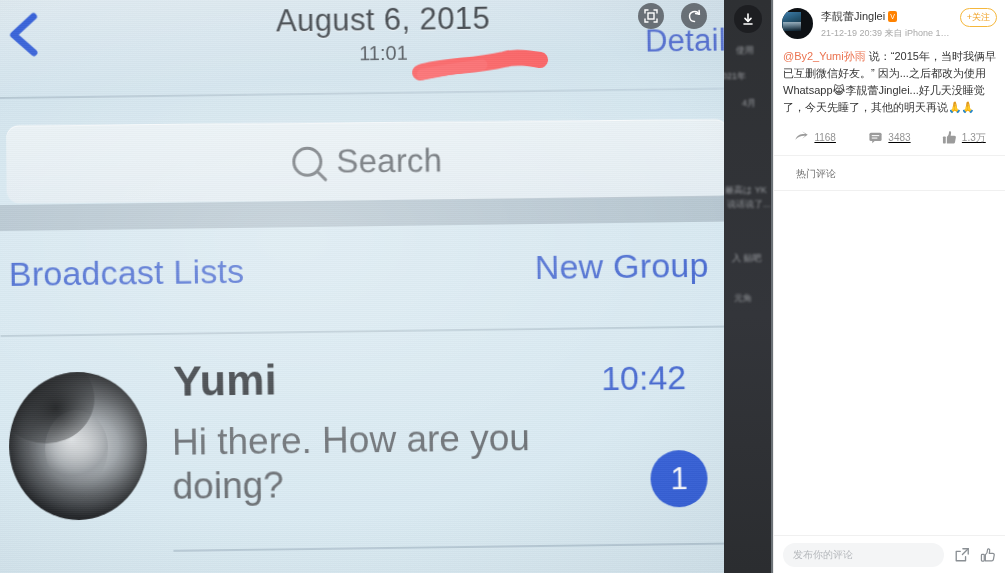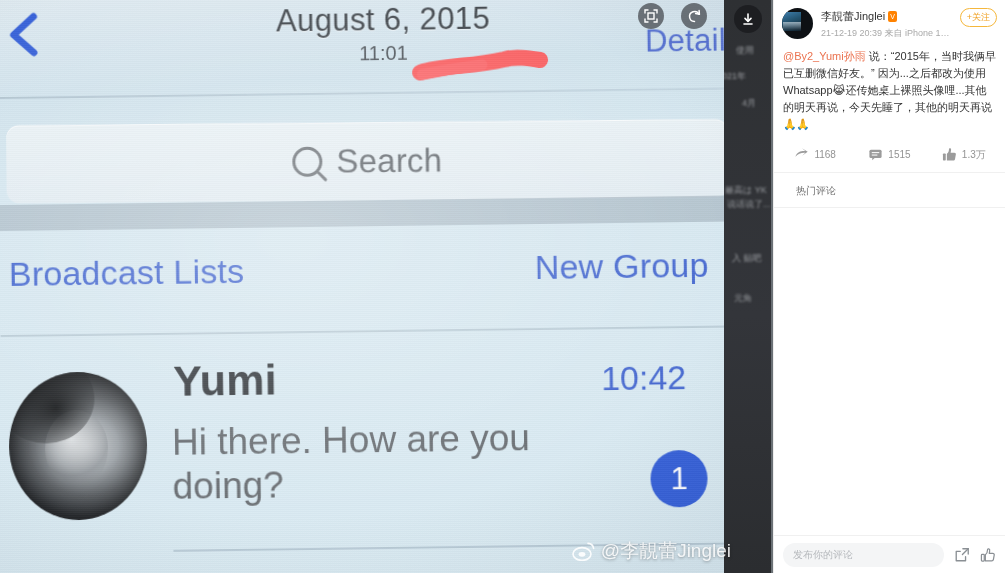--- a/index.html
+++ b/index.html
@@ -264,21 +264,21 @@
     font-size: 11px; line-height: 1.55; color: #333;
     word-break: break-all;
   }
   .mention { color: #eb7350; text-align: right; }
   .emoji { display: inline-block; font-size: 11px; }
   .post-actions {
     display: flex; align-items: center;
     margin: 14px 4px 0 4px;
     padding-bottom: 10px;
   }
-  .pa { flex: 1 1 0; display: flex; align-items: center; justify-content: center; gap: 5px; cursor: pointer; }
+  .pa { flex: 1 1 0; display: flex; align-items: center; justify-content: center; gap: 5px; cursor: pointer; text-decoration: underline; }
   .pa span.num { font-size: 10px; color: #939393; }
   .pa svg { display: block; }
   .divider { height: 1px; background: #f0f0f0; }
   .hot-title {
     padding: 11px 9px 9px 22px;
     font-size: 10px; color: #6f6f6f;
   }
   .comment-area { flex: 1 1 auto; background: #fff; }
   .comment-bar {
     position: absolute; left: 0; right: 0; bottom: 0;
@@ -379,63 +379,55 @@
       <span class="ghost" style="left:12px; top:44px;">使用</span>
       <span class="ghost" style="left:-2px; top:70px;">021年</span>
       <span class="ghost" style="left:18px; top:97px;">4月</span>
       <span class="ghost" style="left:1px;  top:184px;">最高は YK</span>
       <span class="ghost" style="left:3px;  top:198px;">说话说了...</span>
       <span class="ghost" style="left:8px;  top:252px;">入 贴吧</span>
       <span class="ghost" style="left:10px; top:292px;">元角</span>
     </div>
     <div class="strip-edge"></div>
 
-    <div class="watermark">
-      <svg class="wb-logo" viewBox="0 0 24 20">
-        <ellipse cx="10" cy="13" rx="9" ry="6.4" fill="none" stroke="rgba(255,255,255,.9)" stroke-width="1.6"></ellipse>
-        <ellipse cx="10" cy="13.3" rx="3.4" ry="2.4" fill="rgba(255,255,255,.9)"></ellipse>
-        <path d="M16,2.4 A6,6 0 0 1 21.6,7.4" fill="none" stroke="rgba(255,255,255,.9)" stroke-width="1.6" stroke-linecap="round"></path>
-      </svg>
-      <span>@李靚蕾Jinglei</span>
-    </div>
   </div>
 
   <div id="panel">
 
     <div class="post-head">
       <div class="avatar"></div>
       <div class="head-meta">
         <div class="uname-row">
           <span class="uname">李靚蕾Jinglei</span>
           <span class="vip-badge">V</span>
         </div>
         <div class="timestamp">21-12-19 20:39 来自 iPhone 12 Pro ...</div>
       </div>
       <button class="follow-btn">+关注</button>
     </div>
 
     <div class="post-body">
-      <span class="mention">@By2_Yumi孙雨</span><span> 说：“2015年，当时我俩早已互删微信好友。”  因为...之后都改为使用 Whatsapp</span><span class="emoji">😹</span><span>还传她桌上裸照头像哩...其他的明天再说，今天先睡了，其他的明天再说</span><span>🙏🙏</span>
+      <span class="mention">@By2_Yumi孙雨</span><span> 说：“2015年，当时我俩早已互删微信好友。”  因为...之后都改为使用 Whatsapp</span><span class="emoji">😹</span><span>李靚蕾Jinglei...好几天没睡觉了，今天先睡了，其他的明天再说</span><span>🙏🙏</span>
     </div>
 
     <div class="post-actions">
       <div class="pa">
         <svg width="15" height="15" viewBox="0 0 16 16">
           <path d="M1.5,10.5 C3,5 7.5,4 12,4.2 L8.6,1.2 L14.6,5 L8.6,9.2 L12,6.2 C7.8,6 4,7 1.5,10.5 Z" fill="#9b9b9b"></path>
         </svg>
         <span class="num">1168</span>
       </div>
       <div class="pa">
         <svg width="15" height="15" viewBox="0 0 16 16">
           <rect x="1.5" y="3" width="13" height="8.6" rx="1.6" fill="#9b9b9b"></rect>
           <polygon points="4.5,11.2 4.5,14 7.6,11.2" fill="#9b9b9b"></polygon>
           <line x1="4" y1="6" x2="12" y2="6" stroke="#fff" stroke-width="1.1"></line>
           <line x1="4" y1="8.6" x2="10" y2="8.6" stroke="#fff" stroke-width="1.1"></line>
         </svg>
-        <span class="num">1515</span>
+        <span class="num">3483</span>
       </div>
       <div class="pa">
         <svg width="15" height="15" viewBox="0 0 16 16">
           <rect x="1" y="7" width="3" height="7.4" rx="0.7" fill="#9b9b9b"></rect>
           <path d="M5.2,7.2 C6.6,6.2 7.4,4.6 7.4,2.6 C7.4,1.5 8.1,1 8.9,1.3 C9.7,1.6 9.9,2.6 9.6,4
                    C9.45,4.7 9.3,5.4 9.2,6 L13.2,6 C14.3,6 15,6.8 14.8,7.8 L13.9,12.7
                    C13.75,13.7 13,14.4 12,14.4 L5.2,14.4 Z" fill="#9b9b9b"></path>
         </svg>
         <span class="num">1.3万</span>
       </div>

